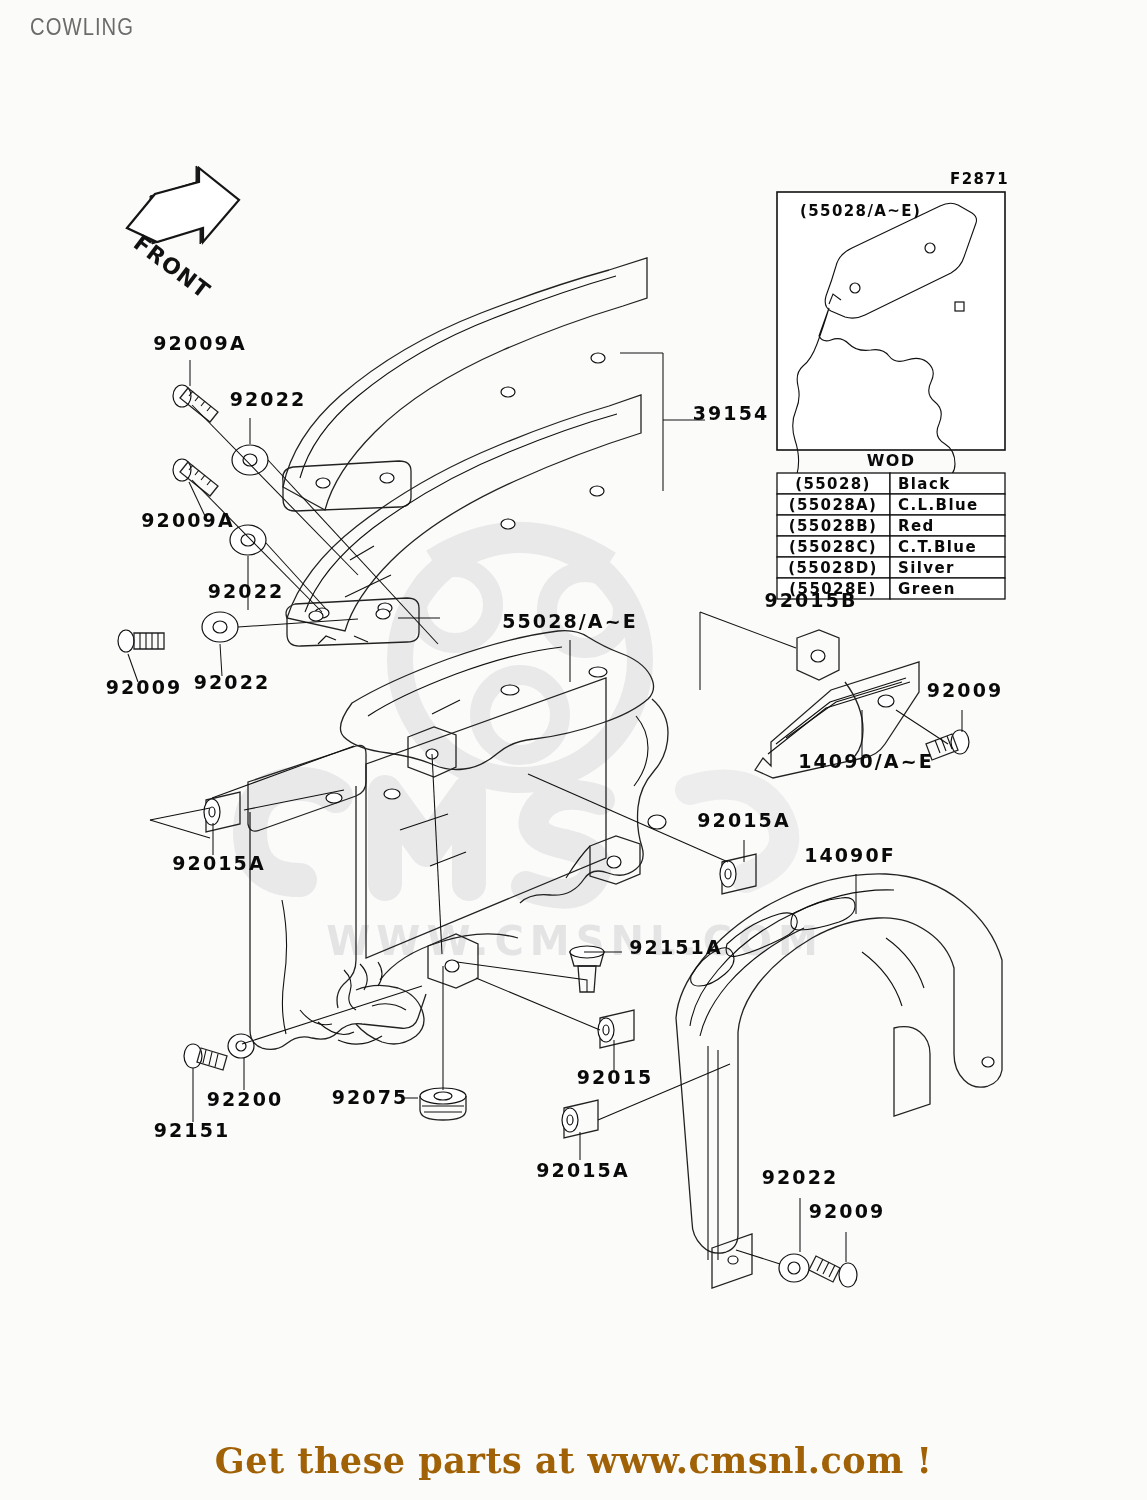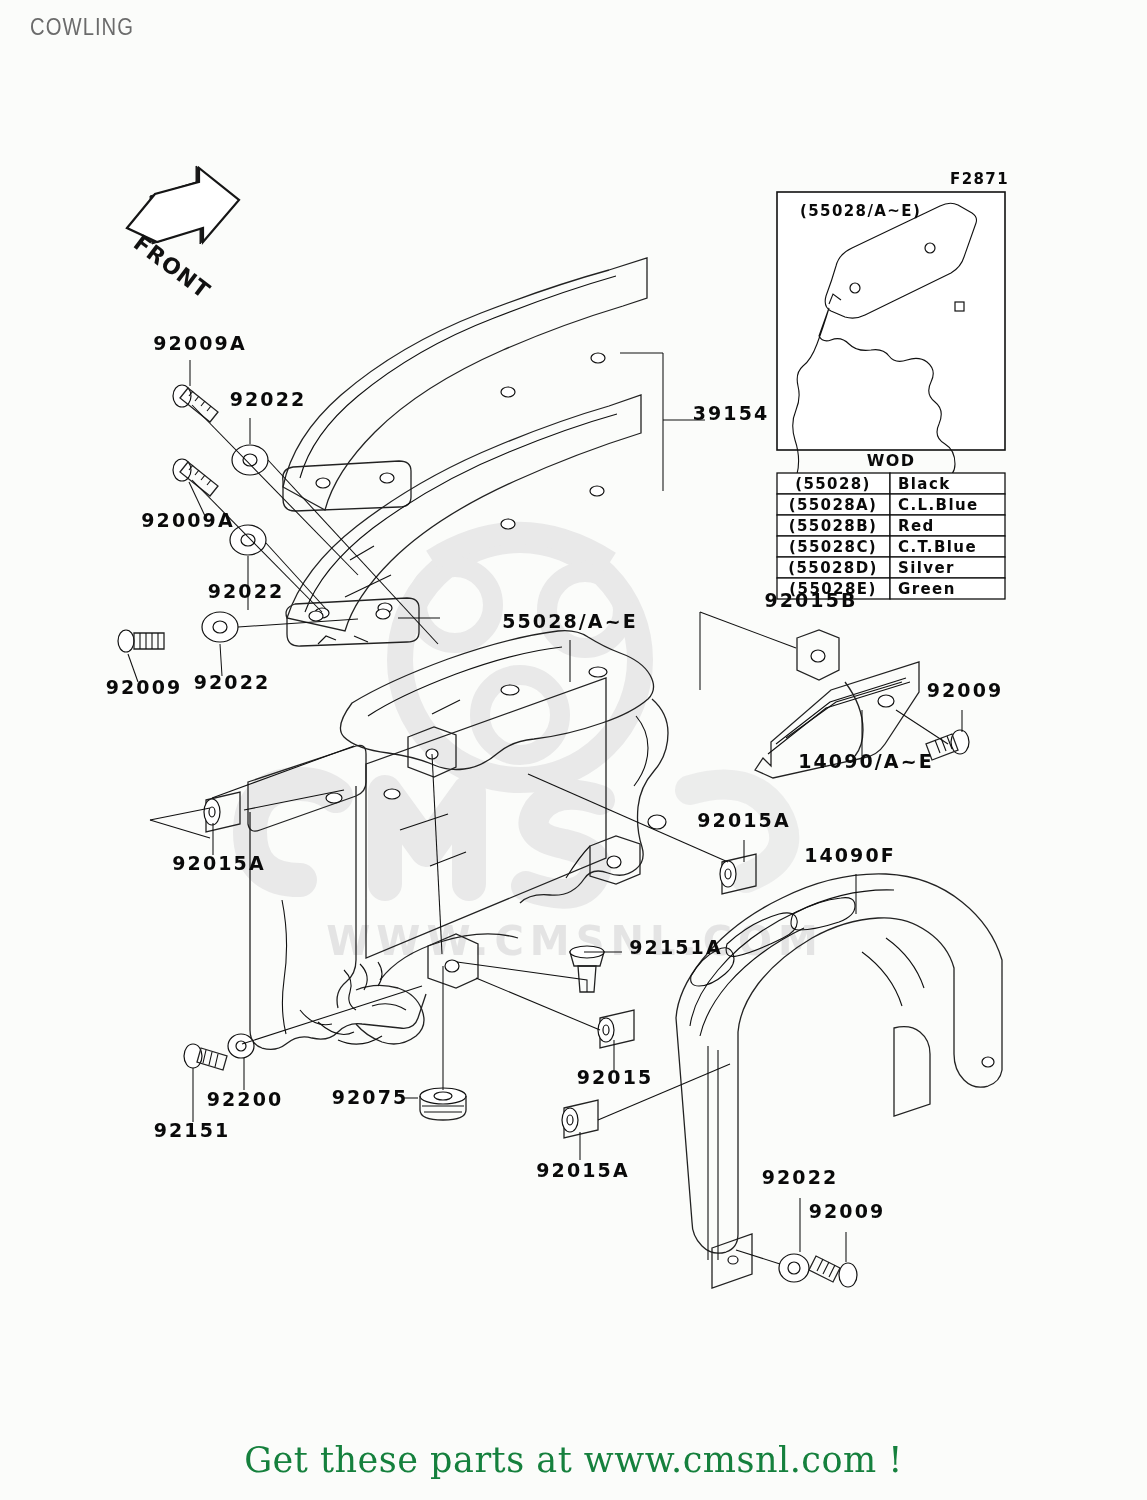--- a/index.html
+++ b/index.html
@@ -6,21 +6,21 @@
   body{width:1147px;height:1500px;position:relative;overflow:hidden;
        font-family:"Liberation Sans","DejaVu Sans",sans-serif;}
 
   #page-title{position:absolute;left:30px;top:14px;font-size:23px;color:#6b6b6b;
               letter-spacing:1.2px;transform:scaleX(.88);transform-origin:left center;}
 
   #diagram{position:absolute;left:0;top:0;width:1147px;height:1500px;}
 
   #footer{position:absolute;left:0;top:1440px;width:1147px;text-align:center;
           font-family:"DejaVu Serif","Liberation Serif",serif;
-          font-size:35px;font-weight:normal;color:#15803d;letter-spacing:.5px;}
+          font-size:35px;font-weight:bold;color:#a16207;letter-spacing:.5px;}
 
   .lbl{font-family:"DejaVu Sans","Liberation Sans",sans-serif;font-weight:bold;
        font-size:19px;fill:#0a0a0a;letter-spacing:2.1px;}
   .lbl-sm{font-family:"DejaVu Sans","Liberation Sans",sans-serif;font-weight:bold;
        font-size:15px;fill:#0a0a0a;letter-spacing:1.4px;}
   .tbl-t{font-family:"DejaVu Sans","Liberation Sans",sans-serif;font-weight:bold;
        font-size:16px;fill:#0a0a0a;letter-spacing:1.3px;}
   .ln{stroke:#111;stroke-width:1.1;fill:none;}
   .ln2{stroke:#222;stroke-width:1.3;fill:none;}
   .lead{stroke:#111;stroke-width:1.05;fill:none;}

